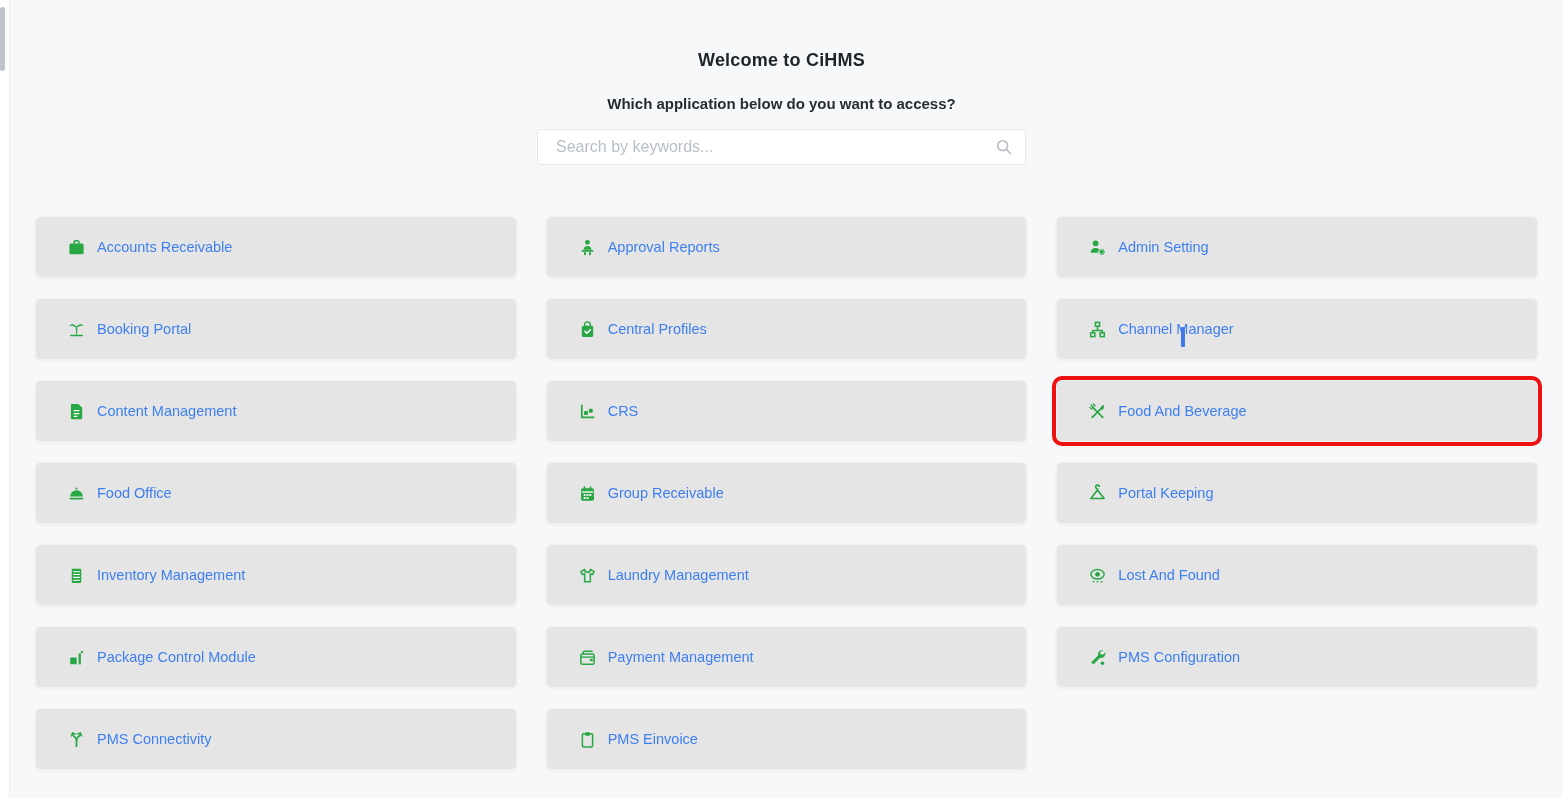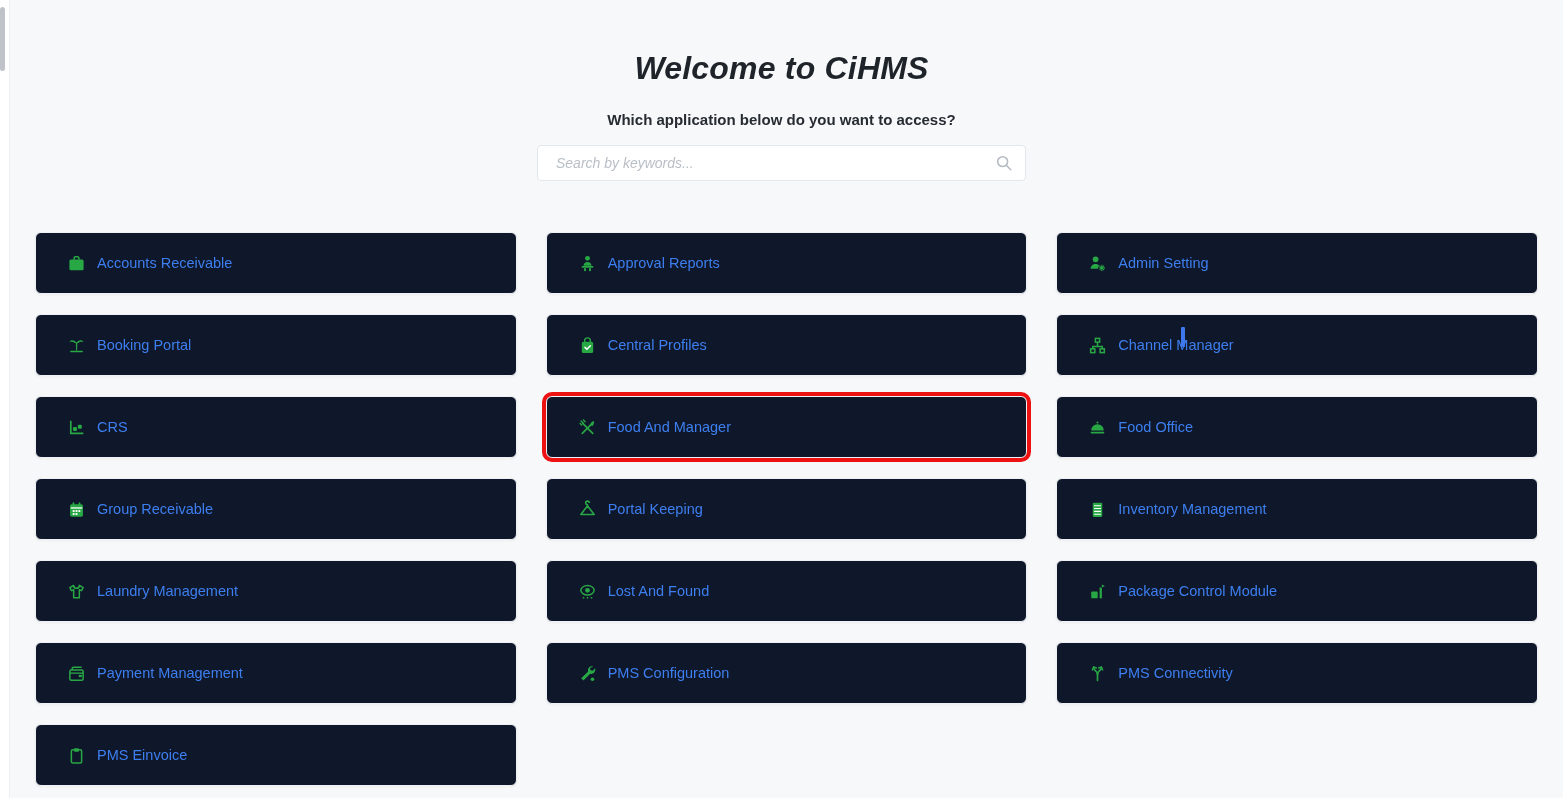--- a/index.html
+++ b/index.html
@@ -18,59 +18,58 @@
   }
   .left-scrollbar .thumb {
     position: absolute; left: 0; top: 7px;
     width: 5px; height: 64px;
     background: #bfc3c9; border-radius: 3px;
   }
 
   .header { text-align: center; }
   .page-title {
     padding-top: 50px;
-    font-size: 32px; font-weight: 600;
-    color: #1f242b; letter-spacing: .2px; font-style: italic;
+    font-size: 18px; font-weight: 600;
+    color: #1f242b; letter-spacing: .2px;
   }
   .page-subtitle {
     margin-top: 24px;
     font-size: 15px; font-weight: 700; color: #272c33;
   }
   .search-wrap {
     position: relative;
     width: 489px; height: 36px;
     margin: 17px auto 0 auto;
   }
   .search-input {
     width: 100%; height: 100%;
     border: 1px solid #e4e7eb; border-radius: 4px;
     background: #ffffff;
     padding: 0 40px 0 18px;
-    font-size: 14px; color: #333;
+    font-size: 16px; color: #333;
     font-family: "Liberation Sans", "DejaVu Sans", sans-serif;
     outline: none;
-    font-style: italic;
   }
   .search-input::placeholder { color: #b8bfc7; }
   .search-icon {
     position: absolute; right: 13px; top: 9px;
     width: 18px; height: 18px; color: #b4bac2;
     pointer-events: none;
   }
 
   .grid {
     margin: 51px 25px 0 35px;
     display: grid;
     grid-template-columns: repeat(3, 1fr);
     column-gap: 29px;
     row-gap: 20px;
   }
   .card {
     height: 62px;
-    background: #0f172a;
+    background: #e5e5e5;
     border: 1px solid #f0f1f4;
     border-radius: 6px;
     box-shadow: 0 1px 3px rgba(33,40,48,0.05);
     display: flex; align-items: center;
     padding-left: 31px;
     cursor: pointer;
   }
   .card.highlighted { outline: 4px solid #ee1111; }
   .card .icon {
     width: 19px; height: 19px;
@@ -174,20 +173,31 @@
           <rect x="2.8" y="13.5" width="4.4" height="4"></rect>
           <rect x="12.8" y="13.5" width="4.4" height="4"></rect>
           <path d="M10 6.5v4.5M5 13.5V11h10v2.5"></path>
         </svg>
       </span>
     <span class="label">Channel Manager</span>
   </div>
     <div class="card">
     <span class="icon">
         <svg viewBox="0 0 20 20">
+          <path fill="currentColor" d="M5 2h7l4 4v11.2a.9.9 0 0 1-.9.9H5a.9.9 0 0 1-.9-.9V2.9A.9.9 0 0 1 5 2z"></path>
+          <g stroke="#ffffff" stroke-width="1.3">
+            <path d="M7 9.2h6M7 12.2h6M7 15.2h4"></path>
+          </g>
+        </svg>
+      </span>
+    <span class="label">Content Management</span>
+  </div>
+    <div class="card">
+    <span class="icon">
+        <svg viewBox="0 0 20 20">
           <path d="M4 3v13.2h13.2" fill="none" stroke="currentColor" stroke-width="1.8"></path>
           <g fill="currentColor">
             <rect x="6.3" y="9.6" width="4.2" height="4.2" rx="1.2"></rect>
             <rect x="11.4" y="7.2" width="4.2" height="4.2" rx="1.2"></rect>
           </g>
         </svg>
       </span>
     <span class="label">CRS</span>
   </div>
     <div class="card highlighted">
@@ -196,21 +206,21 @@
           <g stroke-width="1.8">
             <path d="M5 5.6l10.5 10.6"></path>
             <path d="M15 5.6L4.5 16.2"></path>
           </g>
           <g stroke-width="1.5">
             <path d="M3.2 3.2l2.4 2.4M5.7 2.2l1.7 1.7M2.2 5.7l1.7 1.7"></path>
           </g>
           <path d="M16.8 3.2c-2 .2-3.6 1.8-3.6 3.8l1.6 1.6c1.7-1 2.3-3.4 2-5.4z" fill="currentColor" stroke="none"></path>
         </svg>
       </span>
-    <span class="label">Food And Manager</span>
+    <span class="label">Food And Beverage</span>
   </div>
     <div class="card">
     <span class="icon">
         <svg viewBox="0 0 20 20" fill="currentColor">
           <circle cx="10" cy="4.8" r="1.1"></circle>
           <path d="M3.4 13.2a6.6 6.6 0 0 1 13.2 0z"></path>
           <rect x="2.8" y="14.6" width="14.4" height="1.7" rx=".85"></rect>
         </svg>
       </span>
     <span class="label">Food Office</span>

